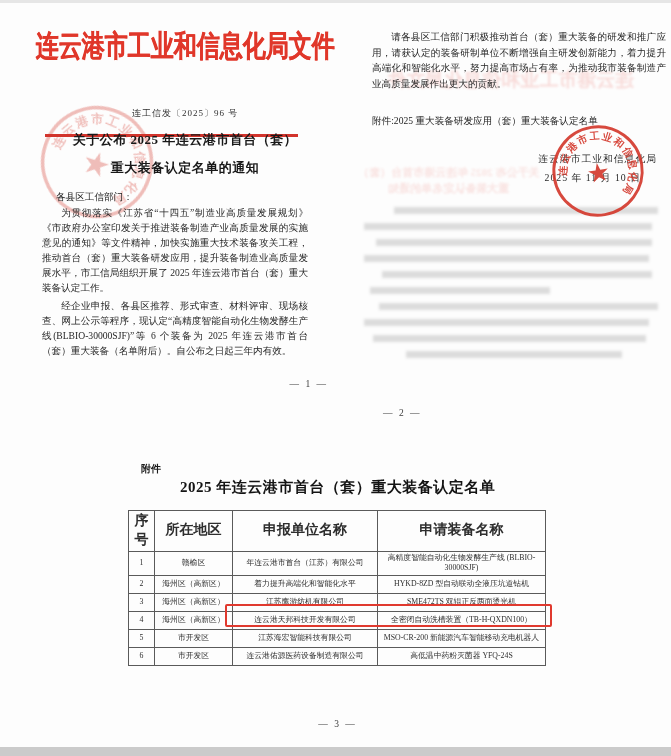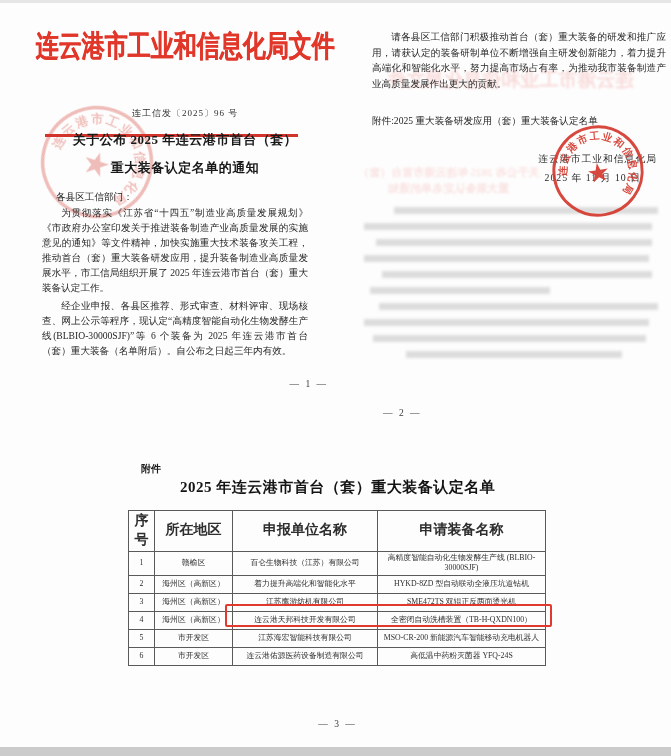--- a/index.html
+++ b/index.html
@@ -178,21 +178,21 @@
           <th>序号</th>
           <th>所在地区</th>
           <th>申报单位名称</th>
           <th>申请装备名称</th>
         </tr>
       </thead>
       <tbody>
         <tr class="row-tall">
           <td>1</td>
           <td>赣榆区</td>
-          <td>百仑生物科技（江苏）有限公司</td>
+          <td>年连云港市首台（江苏）有限公司</td>
           <td>高精度智能自动化生物发酵生产线 (BLBIO-30000SJF)</td>
         </tr>
         <tr>
           <td>2</td>
           <td>海州区（高新区）</td>
           <td>着力提升高端化和智能化水平</td>
           <td>HYKD-8ZD 型自动联动全液压坑道钻机</td>
         </tr>
         <tr>
           <td>3</td>

